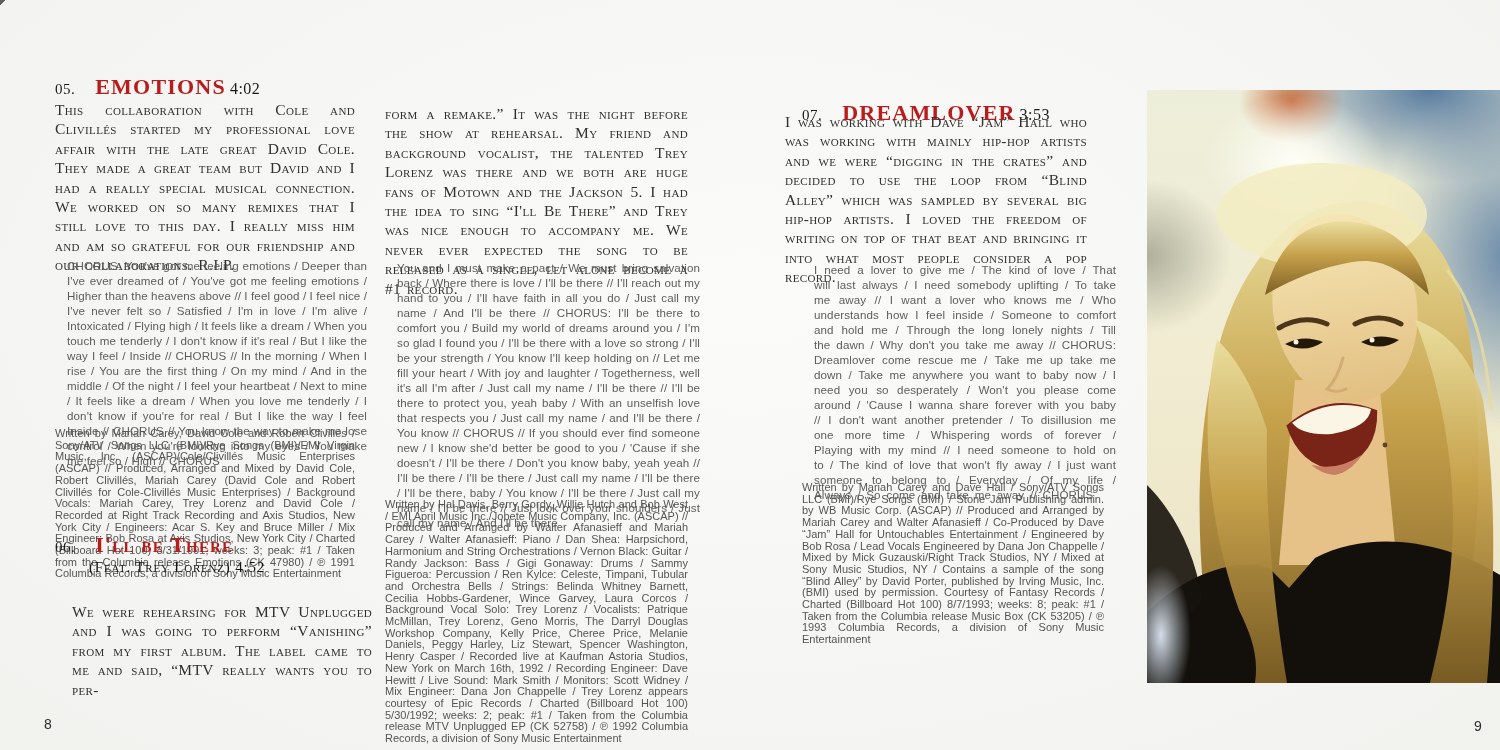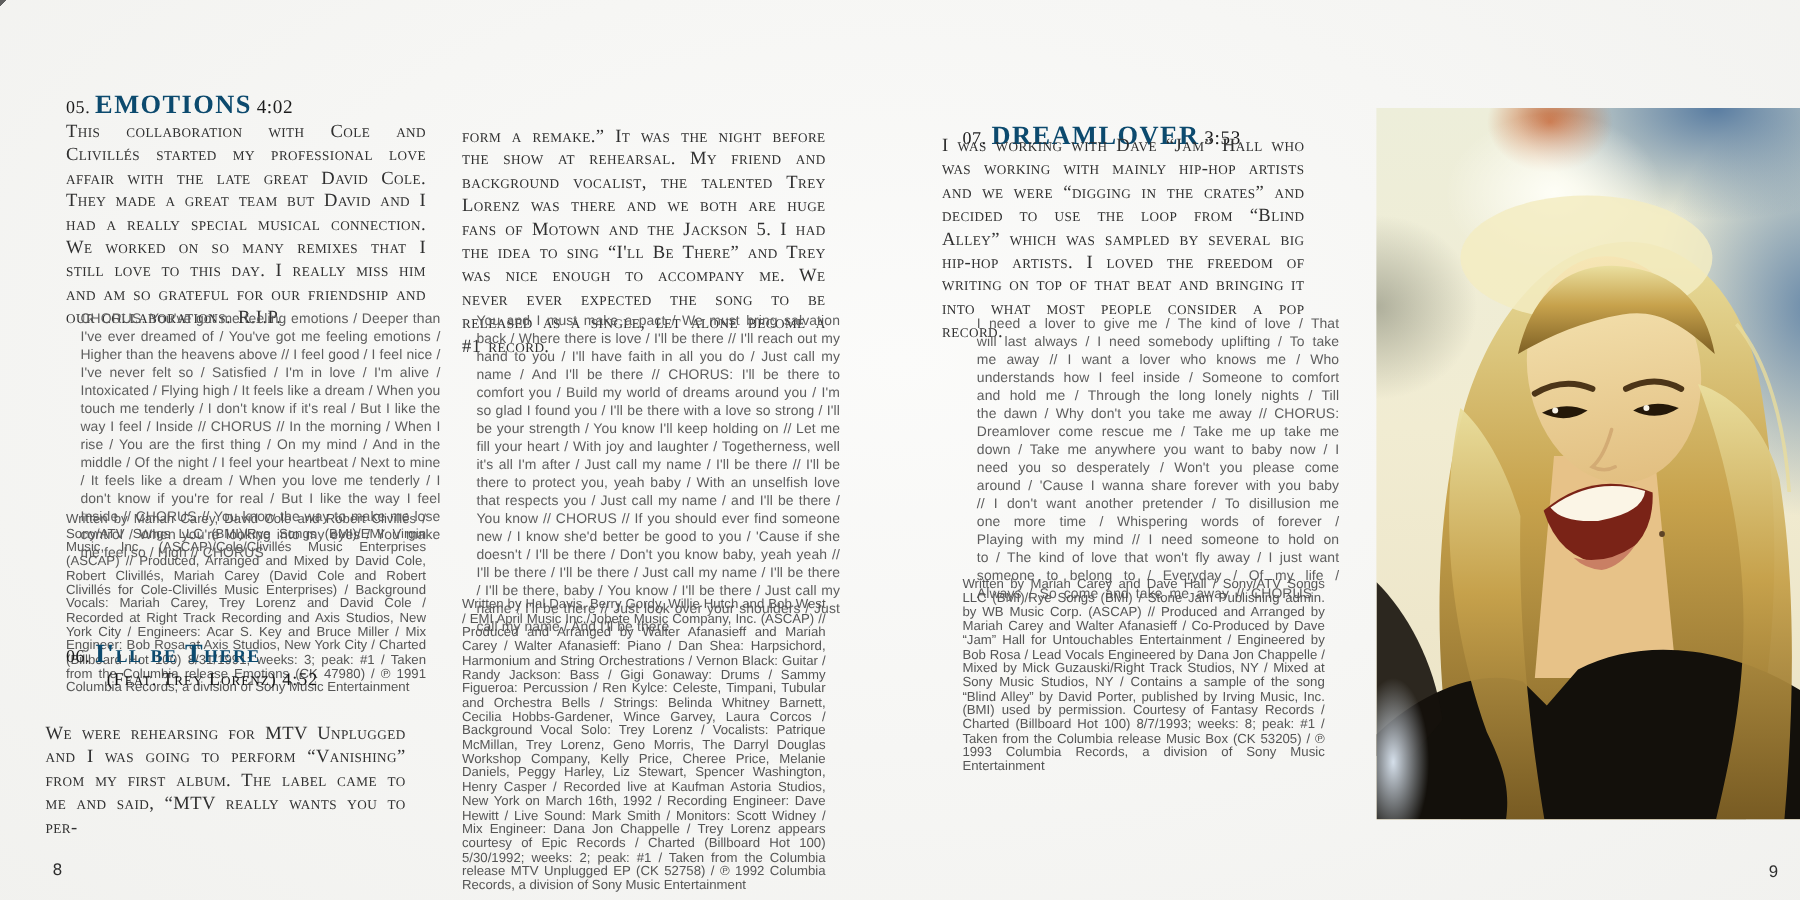--- a/index.html
+++ b/index.html
@@ -9,21 +9,21 @@
 
   
   .page::before{content:"";position:absolute;inset:0;pointer-events:none;
     background:radial-gradient(1200px 700px at 50% 40%, rgba(255,255,255,.6), rgba(0,0,0,0.02));}
 
   .blk{position:absolute;}
 
   
   .heading{color:#131313;white-space:nowrap;}
   .tnum{font-size:15px;letter-spacing:.5px;color:#1b1b1b;}
-  .ttitle{font-size:22px;font-weight:bold;font-variant:small-caps;letter-spacing:1.2px;color:#0c4a6e;}
+  .ttitle{font-size:22px;font-weight:bold;font-variant:small-caps;letter-spacing:1.2px;color:#b91c1c;margin-left:16px;}
   .tdur{font-size:16px;letter-spacing:.5px;color:#1b1b1b;}
   .tsub{font-size:15px;font-variant:small-caps;letter-spacing:.8px;color:#141414;padding-left:34px;margin-top:1px;}
 
   
   .note{margin:0;font-size:15.5px;line-height:19.4px;font-variant:small-caps;
         letter-spacing:.35px;word-spacing:1.5px;text-align:justify;color:#303030;}
 
   
   .lyrics{margin:12px;font-family:"Liberation Sans",sans-serif;font-size:11.6px;
           line-height:15px;text-align:justify;color:#5d5d5d;letter-spacing:.1px;}
@@ -72,21 +72,21 @@
     <div>
       <span class="tnum">06.</span>
       <span class="ttitle">I'll be There</span>
     </div>
     <div class="tsub">
       <span>(Feat. Trey Lorenz)</span>
       <span>4:52</span>
     </div>
   </div>
 
-  <p class="blk note" style="left:38px;top:602px;width:300px;font-family:Liberation Serif, serif;">We were rehearsing for MTV Unplugged and I was going to perform “Vanishing” from my first album. The label came to me and said, “MTV really wants you to per-</p>
+  <p class="blk note" style="left:72px;top:602px;width:300px;font-family:Liberation Serif, serif;">We were rehearsing for MTV Unplugged and I was going to perform “Vanishing” from my first album. The label came to me and said, “MTV really wants you to per-</p>
 
   <p class="blk note" style="left:385px;top:104px;width:303px;">form a remake.” It was the night before the show at rehearsal. My friend and background vocalist, the talented Trey Lorenz was there and we both are huge fans of Motown and the Jackson 5. I had the idea to sing “I'll Be There” and Trey was nice enough to accompany me. We never ever expected the song to be released as a single, let alone become a #1 record.</p>
 
   <p class="blk lyrics" style="left:385px;top:248px;width:303px;">You and I must make a pact / We must bring salvation back / Where there is love / I'll be there // I'll reach out my hand to you / I'll have faith in all you do / Just call my name / And I'll be there // CHORUS: I'll be there to comfort you / Build my world of dreams around you / I'm so glad I found you / I'll be there with a love so strong / I'll be your strength / You know I'll keep holding on // Let me fill your heart / With joy and laughter / Togetherness, well it's all I'm after / Just call my name / I'll be there // I'll be there to protect you, yeah baby / With an unselfish love that respects you / Just call my name / and I'll be there / You know // CHORUS // If you should ever find someone new / I know she'd better be good to you / 'Cause if she doesn't / I'll be there / Don't you know baby, yeah yeah // I'll be there / I'll be there / Just call my name / I'll be there / I'll be there, baby / You know / I'll be there / Just call my name / I'll be there // Just look over your shoulders / Just call my name / And I'll be there</p>
 
   <p class="blk credits" style="left:385px;top:499px;width:303px;">Written by Hal Davis, Berry Gordy, Willie Hutch and Bob West / EMI April Music Inc./Jobete Music Company, Inc. (ASCAP) // Produced and Arranged by Walter Afanasieff and Mariah Carey / Walter Afanasieff: Piano / Dan Shea: Harpsichord, Harmonium and String Orchestrations / Vernon Black: Guitar / Randy Jackson: Bass / Gigi Gonaway: Drums / Sammy Figueroa: Percussion / Ren Kylce: Celeste, Timpani, Tubular and Orchestra Bells / Strings: Belinda Whitney Barnett, Cecilia Hobbs-Gardener, Wince Garvey, Laura Corcos / Background Vocal Solo: Trey Lorenz / Vocalists: Patrique McMillan, Trey Lorenz, Geno Morris, The Darryl Douglas Workshop Company, Kelly Price, Cheree Price, Melanie Daniels, Peggy Harley, Liz Stewart, Spencer Washington, Henry Casper / Recorded live at Kaufman Astoria Studios, New York on March 16th, 1992 / Recording Engineer: Dave Hewitt / Live Sound: Mark Smith / Monitors: Scott Widney / Mix Engineer: Dana Jon Chappelle / Trey Lorenz appears courtesy of Epic Records / Charted (Billboard Hot 100) 5/30/1992; weeks: 2; peak: #1 / Taken from the Columbia release MTV Unplugged EP (CK 52758) / ℗ 1992 Columbia Records, a division of Sony Music Entertainment</p>
 
   <div class="blk heading" style="left:802px;top:100px;width:302px;">
     <span class="tnum">07.</span>
     <span class="ttitle">DREAMLOVER</span>

